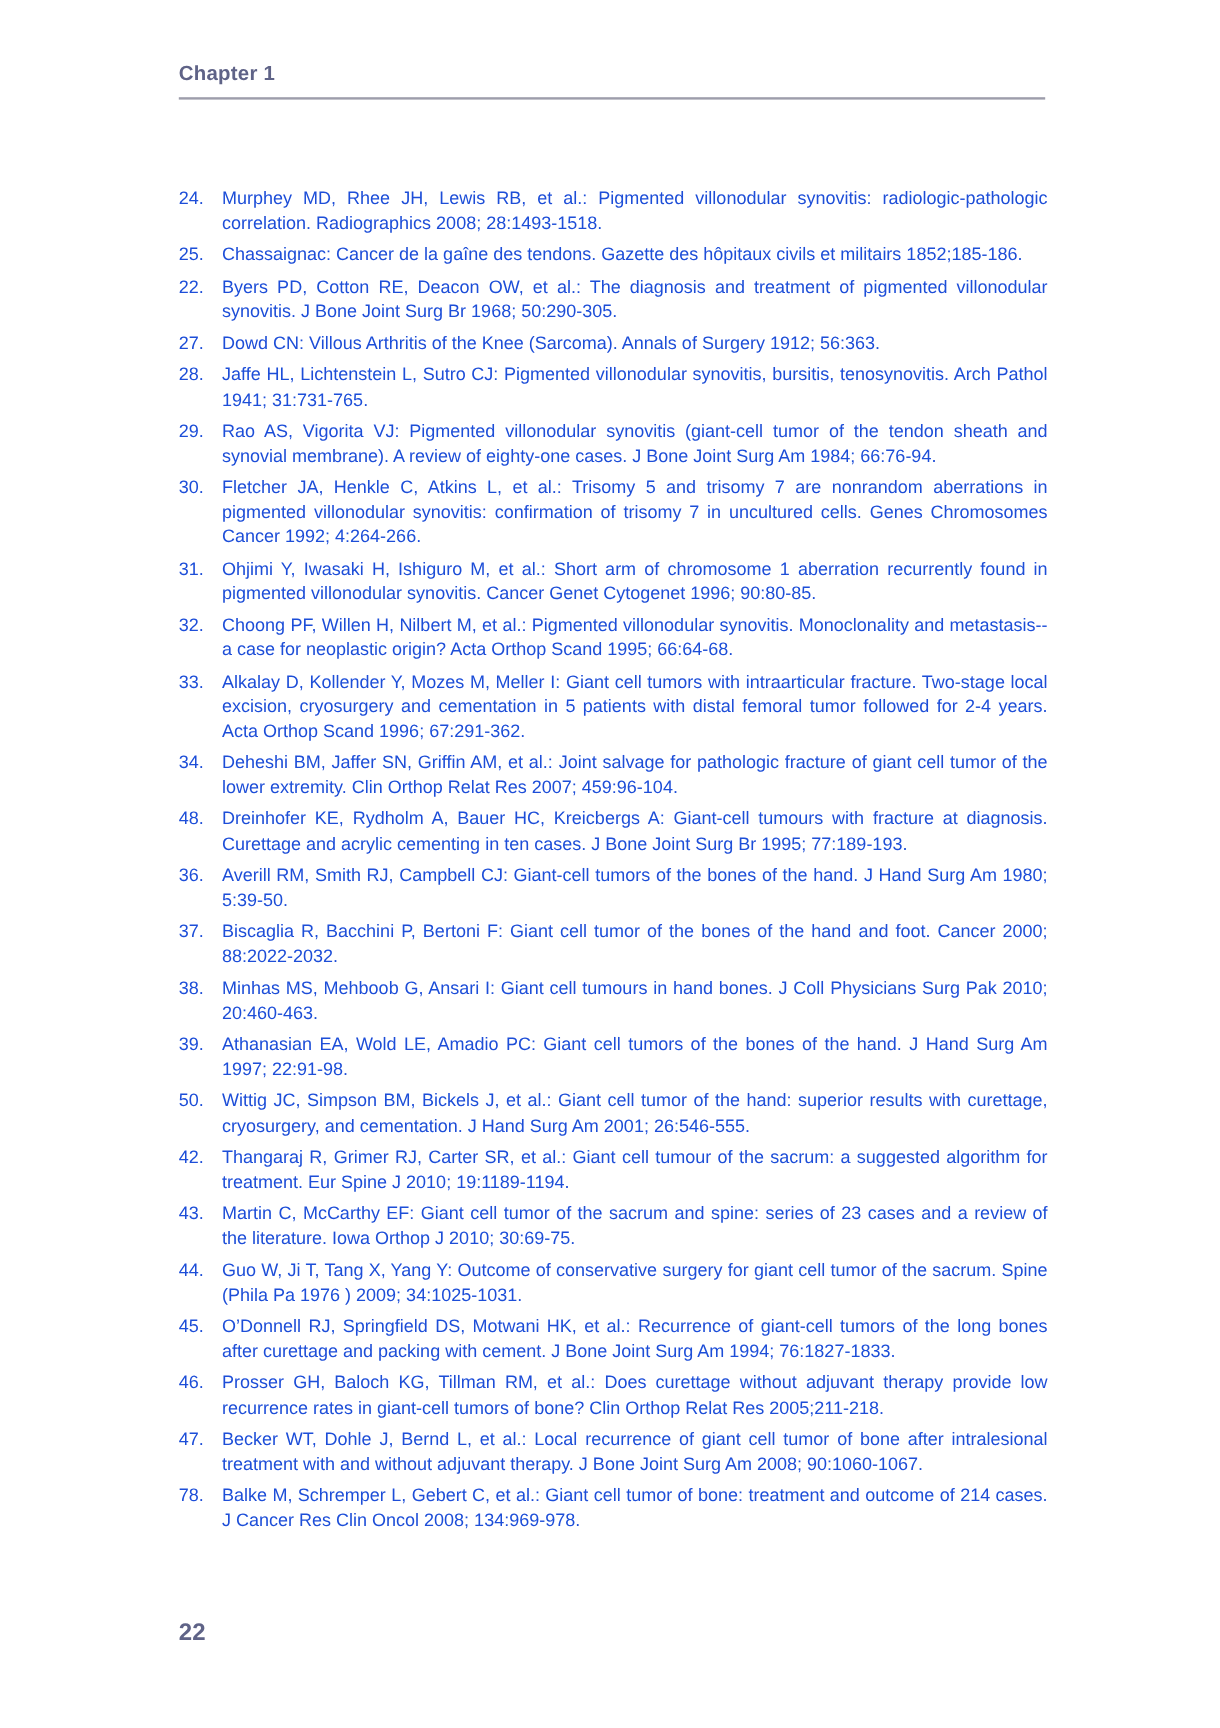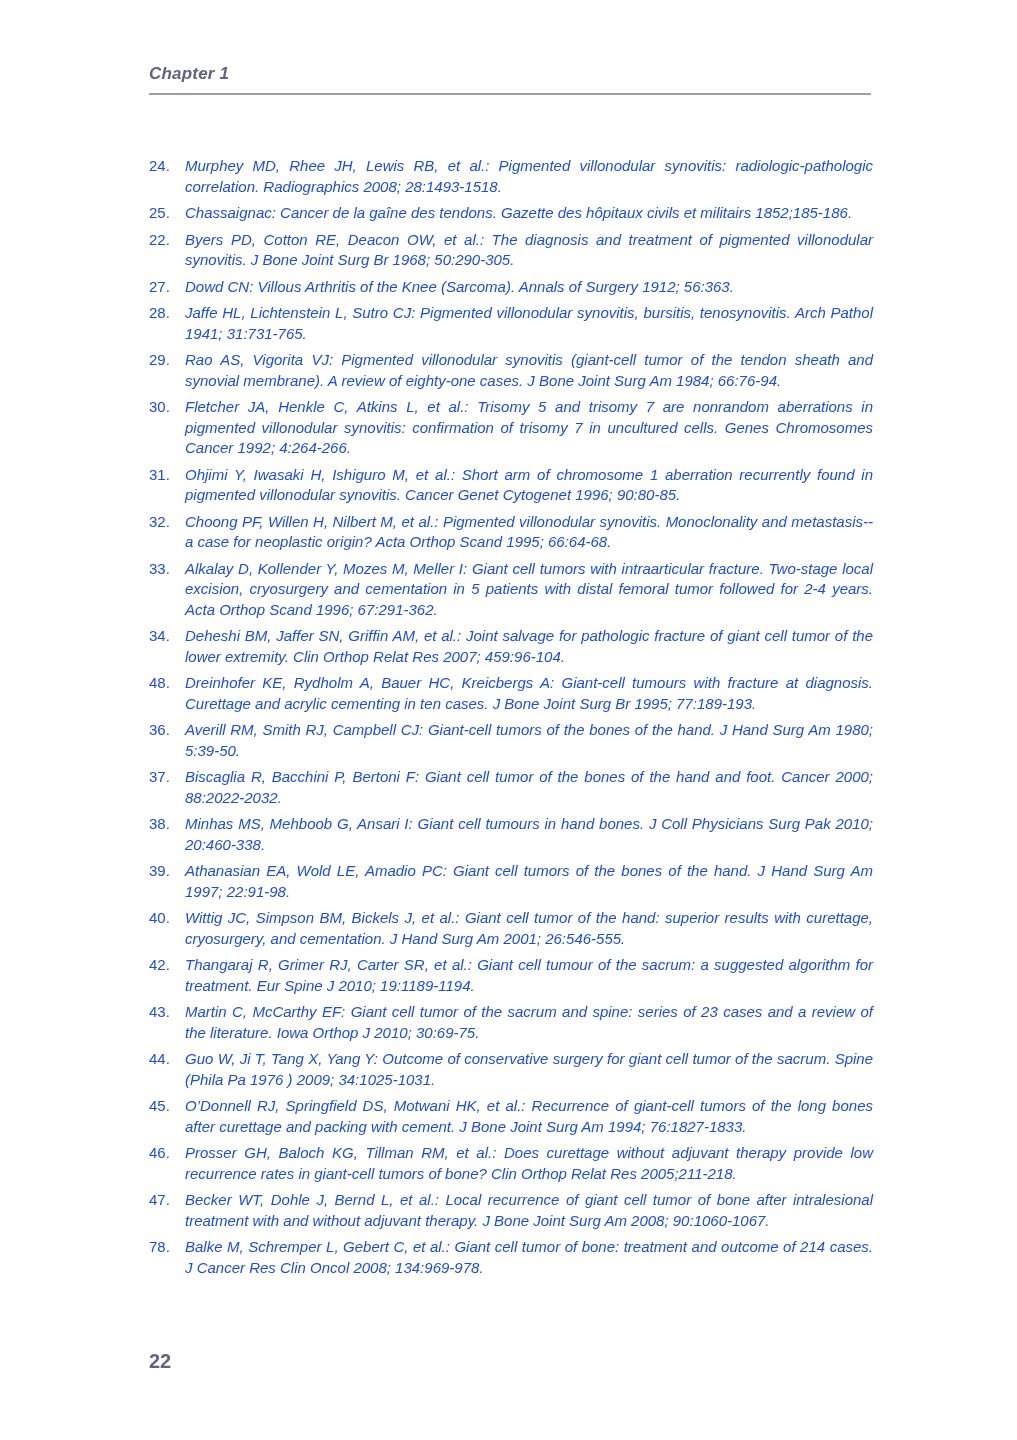--- a/index.html
+++ b/index.html
@@ -17,23 +17,22 @@
   }
   .page {
     position: relative;
     width: 100%;
     height: 100%;
     background: #ffffff;
   }
   .chapter-header {
     position: absolute;
     left: 149px;
-    top: 64px;
+    top: 52px;
     width: 722px;
-    font-style: italic;
   }
   .chapter-title {
     margin: 0 0 9px 0;
     font-size: 17px;
     font-weight: bold;
     letter-spacing: 0.2px;
     color: #5f6387;
   }
   .header-rule {
     border: none;
@@ -54,21 +53,20 @@
     font-size: 15px;
     line-height: 20.5px;
   }
   .reference-number {
     width: 36px;
     flex-shrink: 0;
   }
   .reference-text {
     flex: 1;
     text-align: justify;
-    font-style: italic;
   }
   .page-number {
     position: absolute;
     left: 149px;
     top: 1350px;
     font-size: 20px;
     font-weight: bold;
     color: #5f6387;
   }
 </style>
@@ -148,30 +146,30 @@
       <span class="reference-text">Averill RM, Smith RJ, Campbell CJ: Giant-cell tumors of the bones of the hand. J Hand Surg Am 1980; 5:39-50.</span>
     </div>
 
     <div class="reference-item">
       <span class="reference-number">37.</span>
       <span class="reference-text">Biscaglia R, Bacchini P, Bertoni F: Giant cell tumor of the bones of the hand and foot. Cancer 2000; 88:2022-2032.</span>
     </div>
 
     <div class="reference-item">
       <span class="reference-number">38.</span>
-      <span class="reference-text">Minhas MS, Mehboob G, Ansari I: Giant cell tumours in hand bones. J Coll Physicians Surg Pak 2010; 20:460-338.</span>
+      <span class="reference-text">Minhas MS, Mehboob G, Ansari I: Giant cell tumours in hand bones. J Coll Physicians Surg Pak 2010; 20:460-463.</span>
     </div>
 
     <div class="reference-item">
       <span class="reference-number">39.</span>
       <span class="reference-text">Athanasian EA, Wold LE, Amadio PC: Giant cell tumors of the bones of the hand. J Hand Surg Am 1997; 22:91-98.</span>
     </div>
 
     <div class="reference-item">
-      <span class="reference-number">40.</span>
+      <span class="reference-number">50.</span>
       <span class="reference-text">Wittig JC, Simpson BM, Bickels J, et al.: Giant cell tumor of the hand: superior results with curettage, cryosurgery, and cementation. J Hand Surg Am 2001; 26:546-555.</span>
     </div>
 
 
     <div class="reference-item">
       <span class="reference-number">42.</span>
       <span class="reference-text">Thangaraj R, Grimer RJ, Carter SR, et al.: Giant cell tumour of the sacrum: a suggested algorithm for treatment. Eur Spine J 2010; 19:1189-1194.</span>
     </div>
 
     <div class="reference-item">

